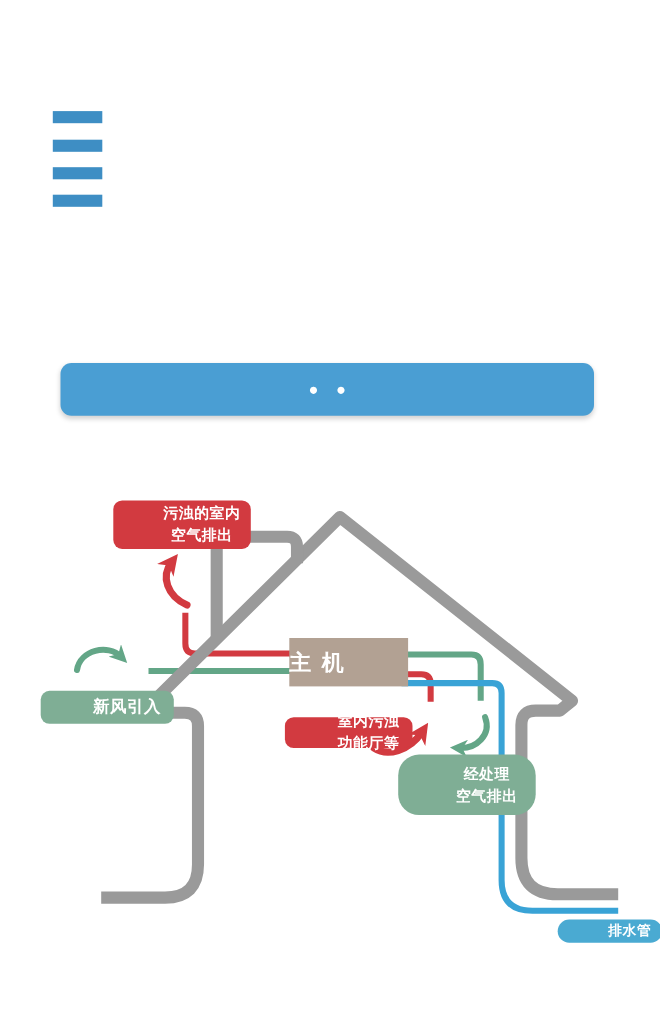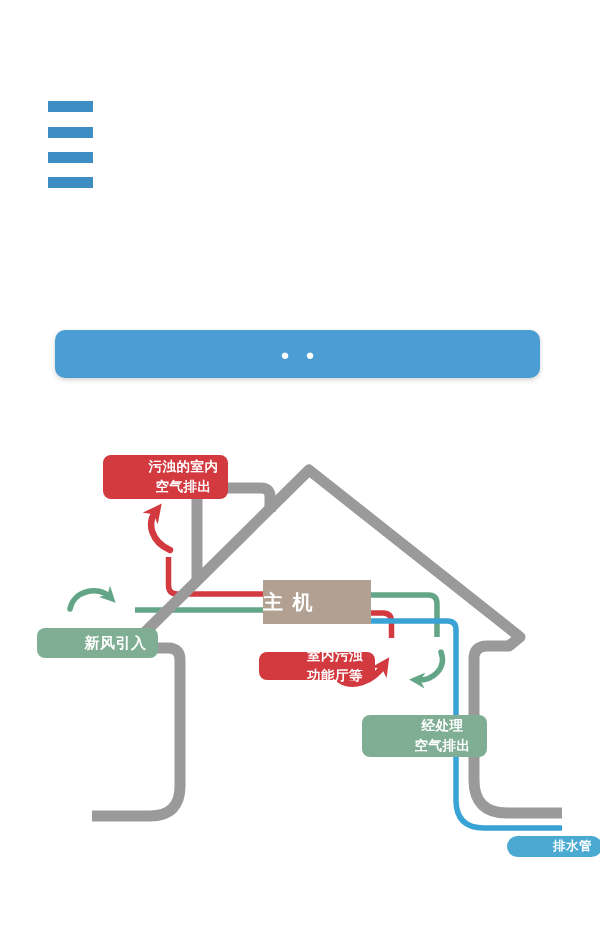--- a/index.html
+++ b/index.html
@@ -68,21 +68,21 @@
     position:absolute;color:#fff;font-weight:700;border-radius:8px;
     display:flex;flex-direction:column;align-items:center;justify-content:center;
     text-align:center;line-height:1.45;font-size:13.5px;letter-spacing:.5px;padding-left:36px;
   }
   .lbl.red{background:var(--red);}
   .lbl.green{background:var(--green-label);}
   .lbl.blue{background:var(--blue-label);}
   .lbl-exhaust{left:103px;top:25px;width:89px;height:44px;}
   .lbl-fresh{left:37px;top:198px;width:85px;height:30px;font-size:15px;}
   .lbl-indoor{left:259px;top:222px;width:80px;height:28px;}
-  .lbl-treated{left:362px;top:285px;width:89px;height:42px;}
+  .lbl-treated{left:362px;top:256px;width:89px;height:55px;border-radius:19px;}
   .lbl-drain{left:507px;top:406px;width:59px;height:21px;font-size:12.5px;border-radius:11px;}
 </style>
 </head>
 <body>
 
 <div class="page">
 
   <div class="deco-bars">
     <span class="bar"></span>
     <span class="bar"></span>

